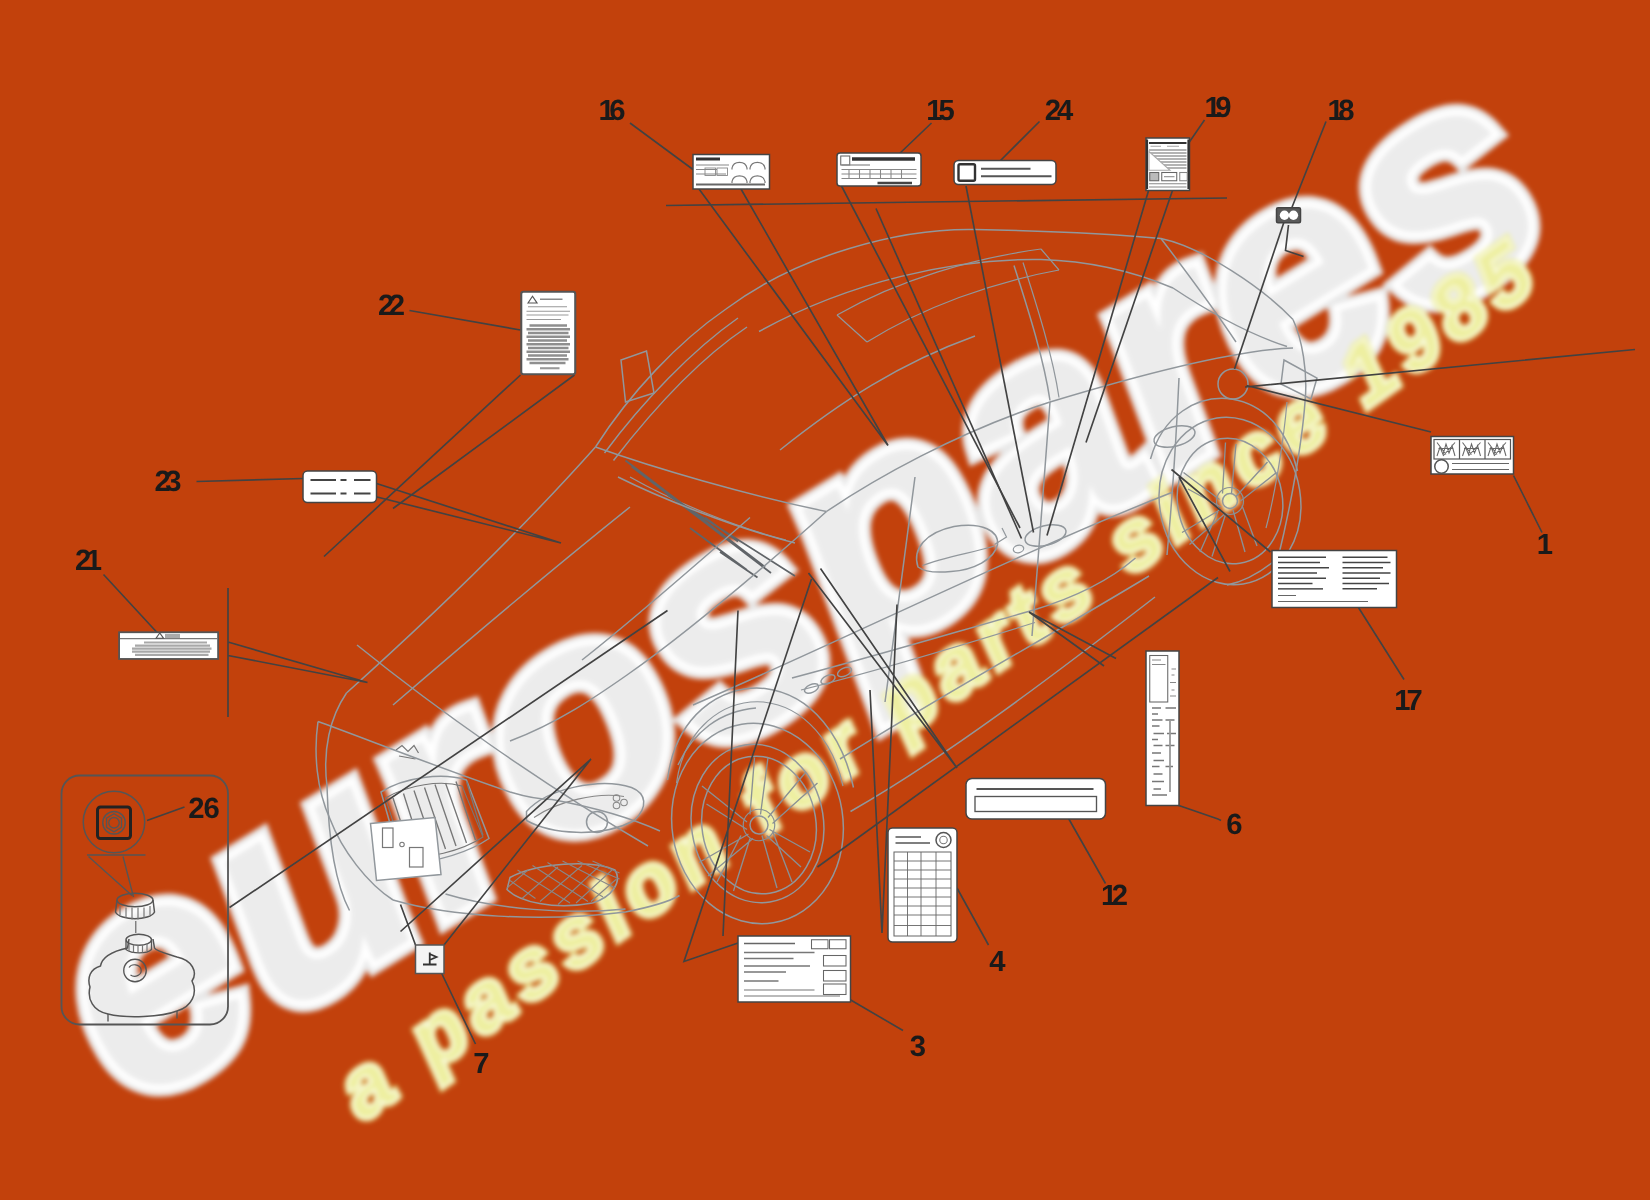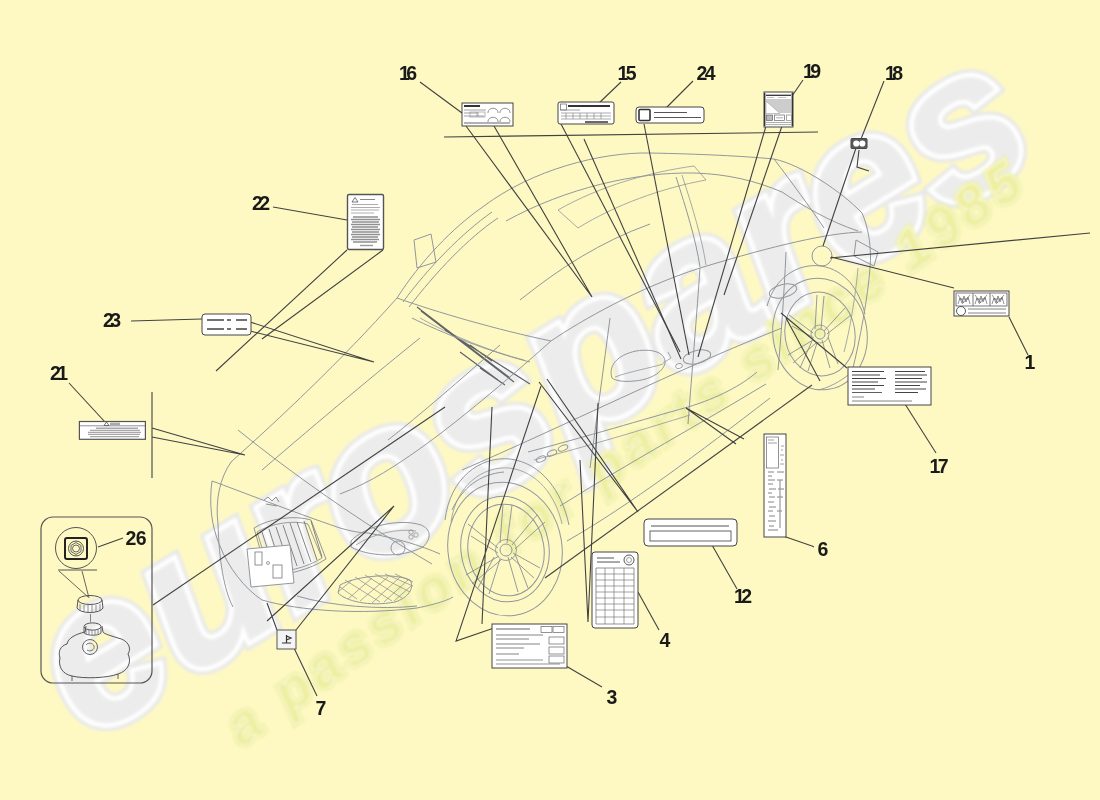--- a/index.html
+++ b/index.html
@@ -1,16 +1,16 @@
 <!DOCTYPE html>
 <html><head>
 <meta charset="utf-8">
 <style>
 html,body{margin:0;padding:0;background:#fff;}
-#page{position:relative;width:1100px;height:800px;overflow:hidden;background:#fef9c3;
+#page{position:relative;width:1100px;height:800px;overflow:hidden;background:#c2410c;
 font-family:"Liberation Sans", sans-serif;}
 svg{position:absolute;left:0;top:0;}
 </style>
 </head>
 <body>
 <div id="page">
 <svg width="1100" height="800" viewBox="0 0 1100 800">
 
 <defs>
   <filter id="soft" x="-5%" y="-5%" width="110%" height="110%">

